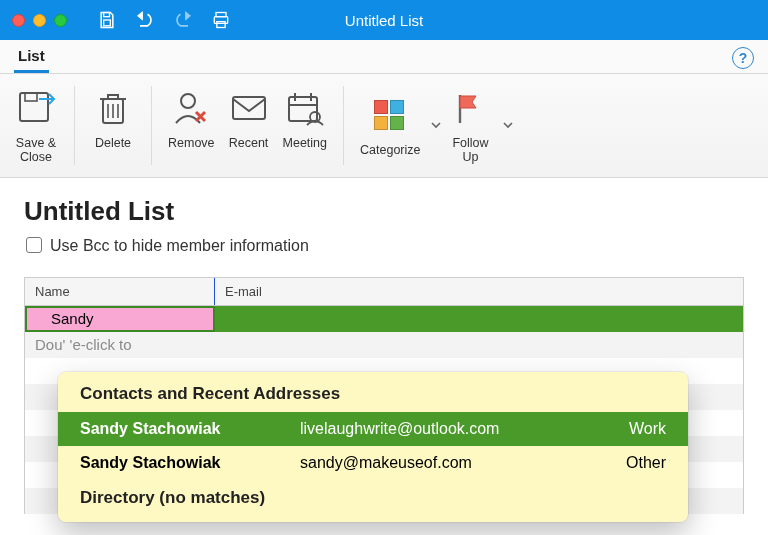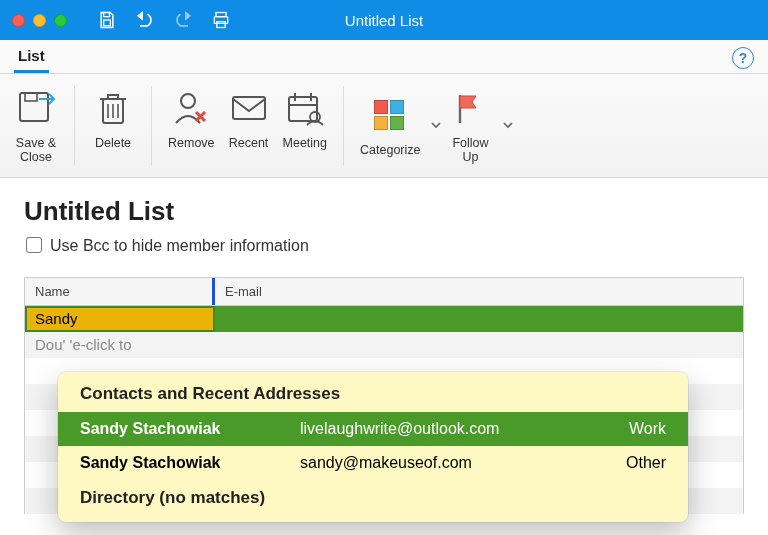--- a/index.html
+++ b/index.html
@@ -65,24 +65,24 @@
   
   .content { padding:18px 24px 0 24px; background:#fff; }
   .list-title { font-size:26px; font-weight:800; color:#222; margin-bottom:10px;}
   .bcc-row { display:flex; gap:8px; font-size:16px; color:#333; margin-bottom:22px; margin-left:2px;}
   .checkbox { width:16px; height:16px; border:1.5px solid #777; border-radius:3px; }
 
   
   .table-wrap { border:1px solid #ccc; border-bottom:none; margin:0 0 0 0;}
   .thead { display:flex; background:#f5f5f5; border-bottom:1px solid #ccc; font-size:13px; color:#444;}
   .th { padding:6px 10px; }
-  .th.name { width:190px; border-right:3px solid #1d4ed8;}
+  .th.name { width:190px; border-right:1px solid #1d4ed8;}
   .th.email { flex:1;}
   .row { display:flex; align-items:center; height:26px; font-size:15px;}
-  .row.sel .cell.name-cell { background:#eab308; border:2px solid #3a8a24; padding:2px 8px; height:26px;}
+  .row.sel .cell.name-cell { background:#f9a8d4; border:2px solid #3a8a24; padding:2px 24px; height:26px;}
   .row.sel .cell.rest { background:#4a9a2a; flex:1; height:26px;}
   .cell.name-cell { width:190px; padding:0 10px;}
   .cell.rest { flex:1; padding:0 10px; display:flex; align-items:center;}
   .row.ghost { color:#8a8a8a; font-size:15px;}
   .row.ghost .cell.name-cell { width:auto; padding-left:10px;}
   .stripe { height:26px; }
   .stripe.a{background:#fff;}
   .stripe.b{background:#f3f3f3;}
 
   

